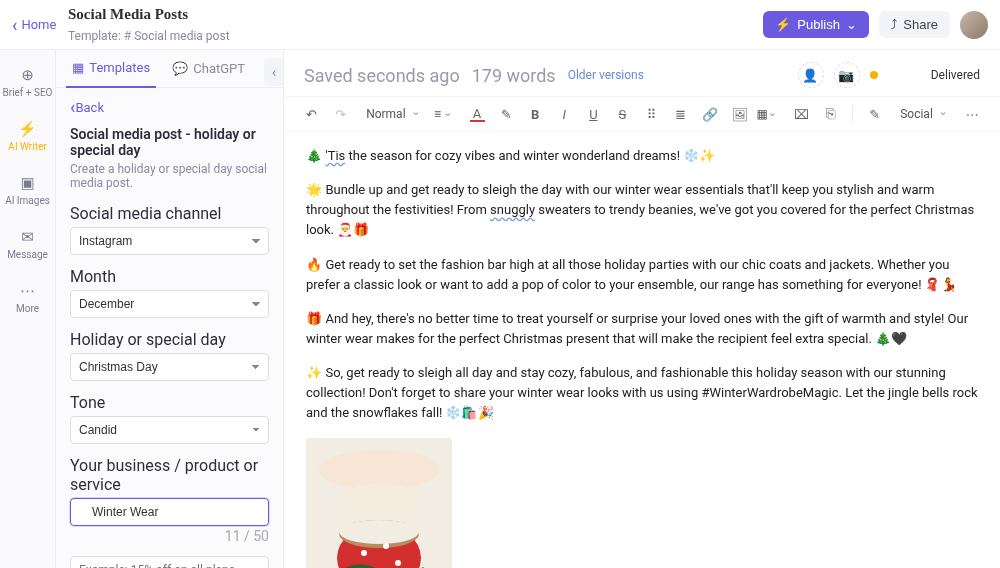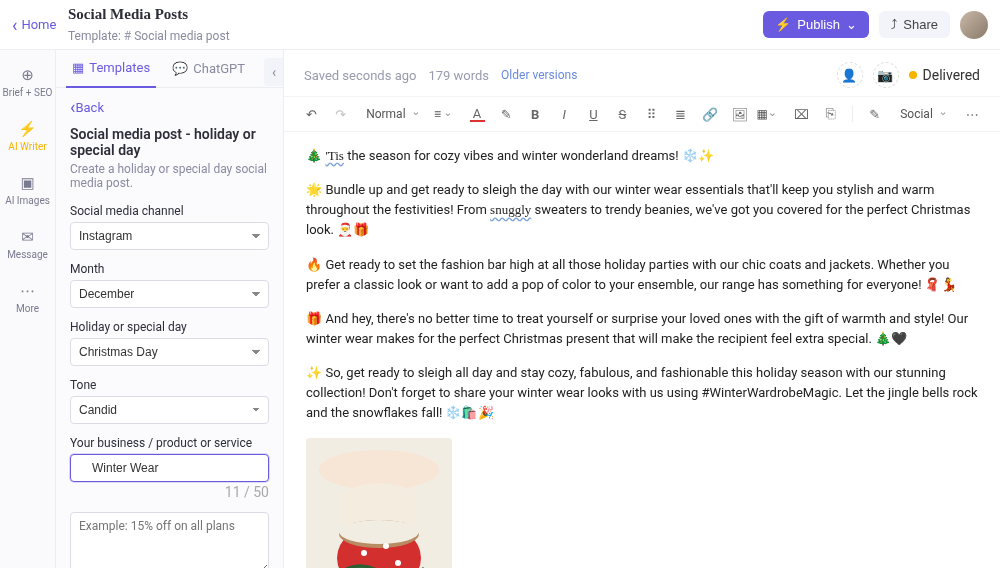--- a/index.html
+++ b/index.html
@@ -23,46 +23,46 @@
 .rail-ico { width: 18px; height: 18px; display: flex; align-items: center; justify-content: center; font-size: 15px; }
 .sidebar { width: 228px; background: #fbfbfe; border-right: 1px solid #ececf2; display: flex; flex-direction: column; position: relative; overflow-y: auto; }
 .sidebar-tabs { display: flex; align-items: center; border-bottom: 1px solid #ececf2; padding: 0 10px; height: 42px; }
 .stab { display: flex; align-items: center; gap: 5px; font-size: 13px; padding: 10px 6px; color: #8a8aa0; cursor: pointer; }
 .stab.active { color: #6a5ae0; border-bottom: 2px solid #6a5ae0; padding-bottom: 11px; margin-bottom: -1px; }
 .collapse-chev { position: absolute; right: -1px; top: 8px; width: 20px; height: 28px; background: #f3f3fa; display: flex; align-items: center; justify-content: center; color: #8a8aa0; border-radius: 4px 0 0 4px; font-size: 14px; cursor: pointer; }
 .sb-body { padding: 10px 14px 60px; }
 .back-link { color: #6a5ae0; font-size: 13px; display: flex; align-items: center; margin-bottom: 10px; cursor: pointer; }
 .tpl-title { font-size: 14px; font-weight: 600; color: #2e2e3a; margin-bottom: 4px; }
 .tpl-desc { font-size: 12px; color: #8a8aa0; margin-bottom: 14px; }
-.fld-label { font-size: 12px; color: #2e2e3a; margin-bottom: 4px; display:block;}
+.fld-label { font-size: 16px; color: #2e2e3a; margin-bottom: 4px; display:block;}
 .fld-label .opt { color: #aaa; font-weight: normal; }
 .select, .input, .textarea { width: 100%; border: 1px solid #dcdce6; border-radius: 4px; background: #fff; font-size: 12px; padding: 6px 8px; color: #333; }
 .select { appearance: none; background-image: linear-gradient(45deg,transparent 50%,#888 50%),linear-gradient(-45deg,transparent 50%,#888 50%); background-position: right 12px center, right 8px center; background-size: 4px 4px; background-repeat:no-repeat; padding-right: 26px;}
 .fld { margin-bottom: 12px; }
 .input-active { border-color: #6a5ae0; box-shadow: 0 0 0 1px #6a5ae033; padding-left: 21px; }
 .counter { font-size: 14px; color: #aaa; text-align: right; margin-top: 2px; }
 .textarea { resize: vertical; height: 62px; font-family: inherit; }
 .editor { flex: 1; display: flex; flex-direction: column; overflow: hidden; }
 .editor-top { display: flex; align-items: center; padding: 12px 20px 8px; gap: 12px; border-bottom: 1px solid #f4f4f8; }
-.meta-text { font-size: 13px; color: #9a9aae; }
+.meta-text { font-size: 18px; color: #9a9aae; }
 .meta-link { color: #6a8ae0; font-size: 12px; cursor: pointer; }
 .ed-top-right { margin-left: auto; display: flex; align-items: center; gap: 10px; }
 .round-ico { width: 26px; height: 26px; border: 1px dashed #ddd; border-radius: 50%; display: flex; align-items: center; justify-content: center; color: #bbb; font-size: 13px; }
 .status-dot { width: 8px; height: 8px; border-radius: 50%; background: #f5b400; display:inline-block; margin-right:6px;}
-.status { font-size: 14px; color: #333; display: flex; align-items:center;}
+.status { font-size: 12px; color: #333; display: flex; align-items:center;gap:47px;}
 .toolbar { display: flex; align-items: center; gap: 14px; padding: 8px 20px; border-bottom: 1px solid #f4f4f8; color: #555; }
 .tb-ico { width: 16px; height: 16px; display: inline-flex; align-items: center; justify-content: center; font-size: 13px; color: #666; cursor: pointer; }
 .tb-sel { font-size: 12px; color: #555; padding: 2px 18px 2px 4px; position: relative; cursor: pointer; }
 .tb-sel::after { content: "⌄"; position: absolute; right: 3px; top: 0; color: #999; font-size: 11px; }
 .tb-sep { width: 1px; height: 16px; background: #ececf2; }
 .content { flex: 1; overflow-y: auto; padding: 14px 22px; font-size: 13px; line-height: 1.55; color: #222; }
 .content p { margin-bottom: 14px; }
 .img-ph { width: 146px; height: 172px; border-radius: 4px; overflow:hidden; position:relative; background:#f5efe6;}
 .mug-svg{width:100%;height:100%;display:block;}
-u.wavy { text-decoration: underline wavy #7aa0d6; text-underline-offset:2px;font-family:Liberation Serif, serif;}
+u.wavy { text-decoration: underline wavy #7aa0d6; text-underline-offset:2px;}
 </style>
 </head>
 <body>
 
 <div class="app">
   <div class="topbar">
     <a class="home-link">
         <span class="chev-left"></span>
         <span>Home</span>
       </a>

